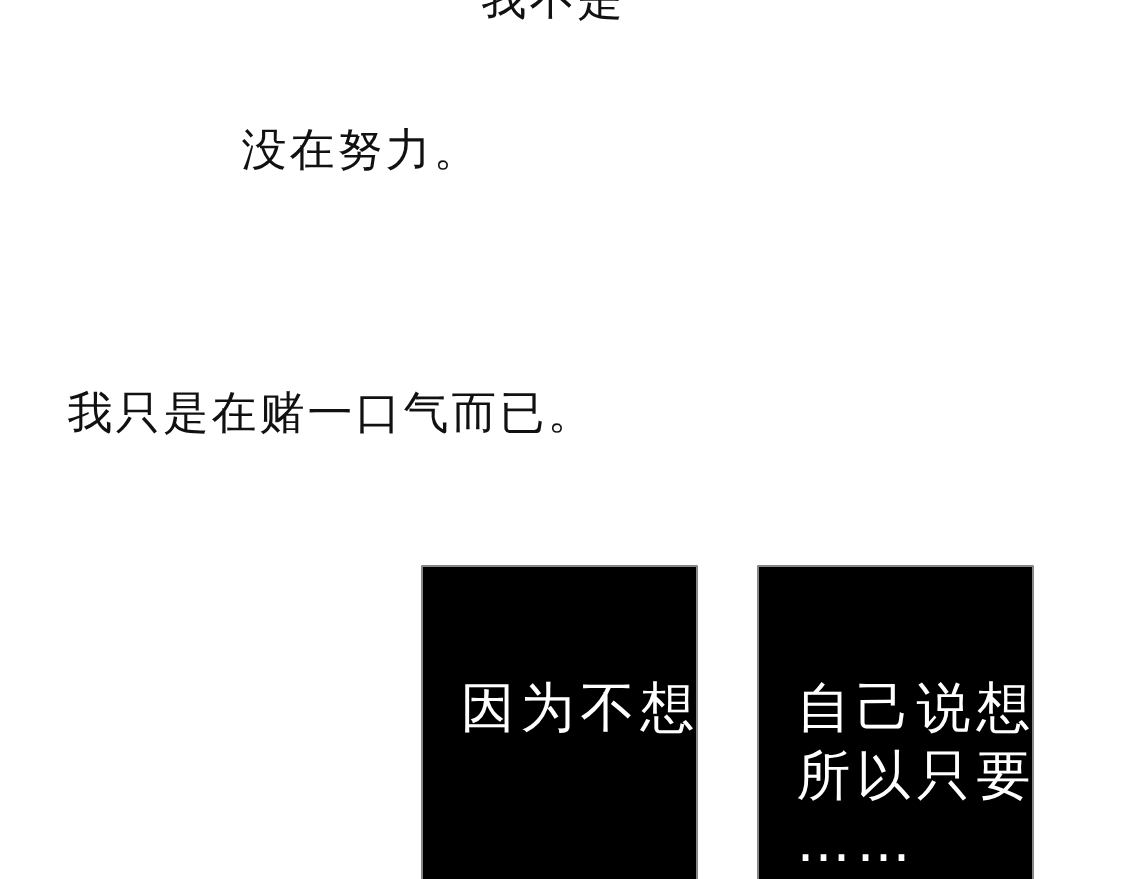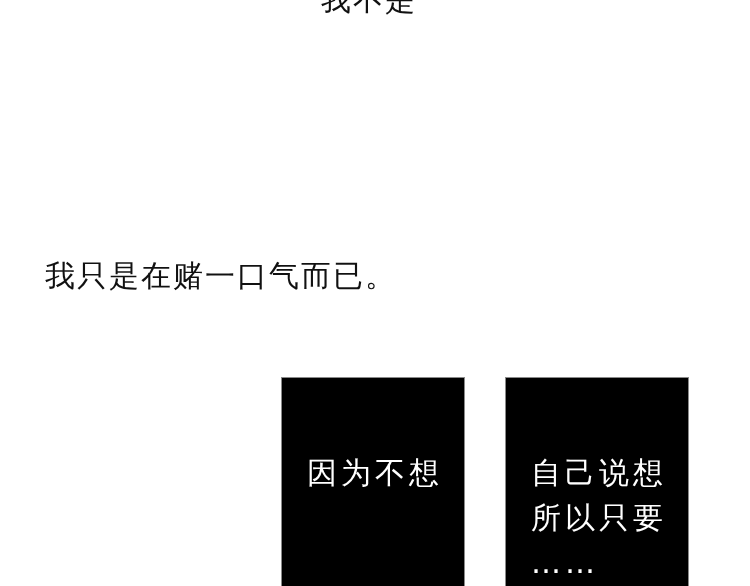--- a/index.html
+++ b/index.html
@@ -39,37 +39,38 @@
     box-sizing: border-box;
   }
   #panel-left { left: 281px; width: 184px; }
   #panel-right { left: 505px; width: 184px; }
 
   .panel-text {
     position: absolute;
     left: 25px;
     top: 72px;
     color: #ffffff;
-    font-size: 30px;
+    font-size: 36px;
     line-height: 45px;
     letter-spacing: 4px;
     white-space: nowrap;
   }
   .panel-text .line {
     display: block;
   }
 </style>
 </head>
 <body>
 
 <div id="caption-1" class="caption">
   <span class="line">我不是</span>
 </div>
 
 <div id="caption-2" class="caption">
+  <span class="line">没在努力。</span>
 </div>
 
 <div id="caption-3" class="caption">
   <span class="line">我只是在赌一口气而已。</span>
 </div>
 
 <div id="panel-left" class="panel">
   <div class="panel-text">
     <span class="line">因为不想</span>
   </div>

